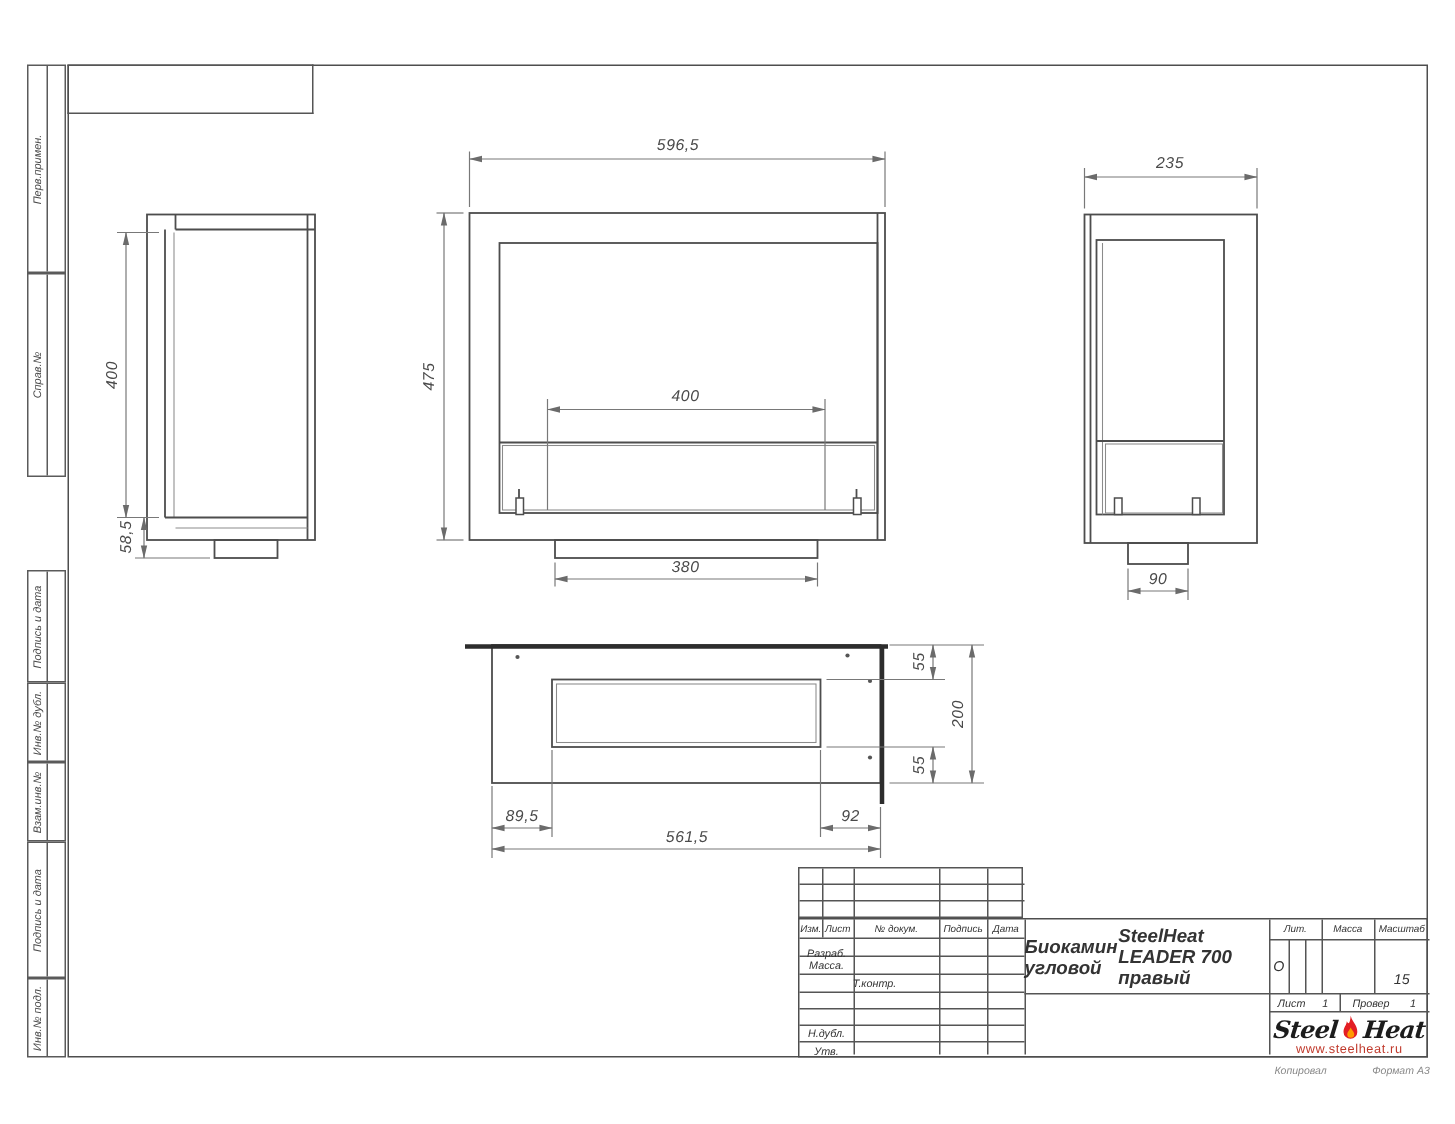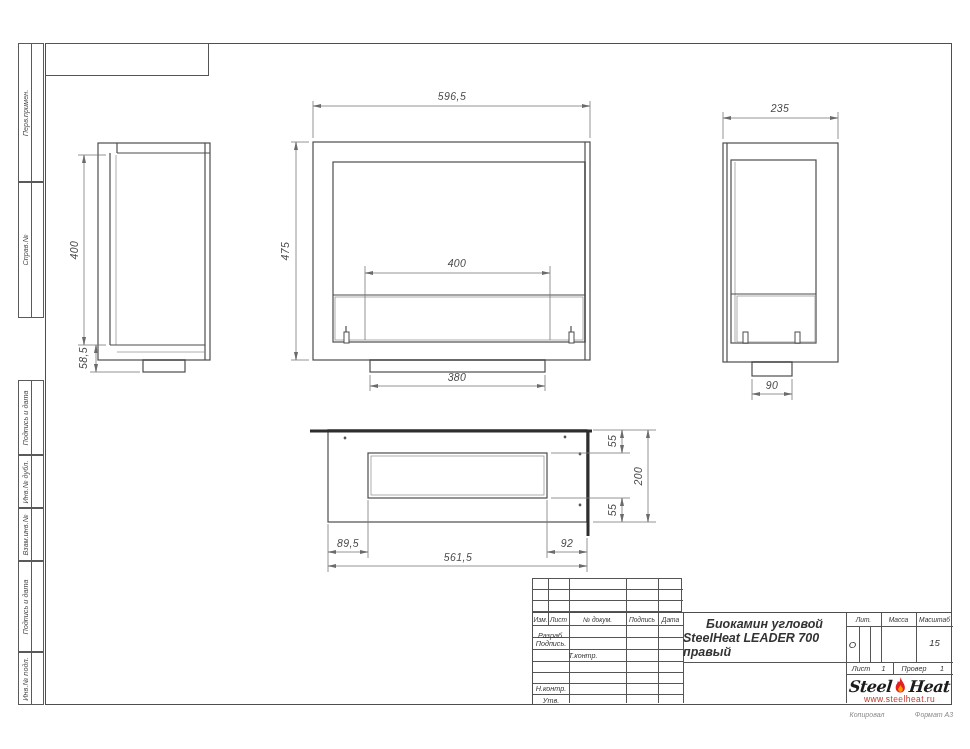--- a/index.html
+++ b/index.html
@@ -229,35 +229,35 @@
       <div class="vline" style="left:337px;top:13px;height:36px;"></div>
       <div class="vline" style="left:360px;top:49px;height:12px;"></div>
 
       <div class="cell ct f65" style="left:0;top:0;width:15px;height:12px;">Изм.</div>
       <div class="cell ct f65" style="left:15px;top:0;width:21px;height:12px;">Лист</div>
       <div class="cell ct f65" style="left:36px;top:0;width:57px;height:12px;">№ докум.</div>
       <div class="cell ct f65" style="left:93px;top:0;width:32px;height:12px;">Подпись</div>
       <div class="cell ct f65" style="left:125px;top:0;width:25px;height:12px;">Дата</div>
 
       <div class="cell ct f7" style="left:0;top:4px;width:36px;height:12px;margin-top:12px;">Разраб.</div>
-      <div class="cell ct f7" style="left:0;top:24px;width:36px;height:12px;">Подпись.</div>
+      <div class="cell ct f7" style="left:0;top:24px;width:36px;height:12px;">Масса.</div>
       <div class="cell ct f7" style="left:0;top:36px;width:36px;height:12px;margin-left:32px;">Т.контр.</div>
-      <div class="cell ct f7" style="left:0;top:70px;width:36px;height:11px;">Н.контр.</div>
+      <div class="cell ct f7" style="left:0;top:70px;width:36px;height:11px;">Н.дубл.</div>
       <div class="cell ct f7" style="left:0;top:81px;width:36px;height:12px;">Утв.</div>
 
-      <div class="cell" style="left:150px;top:0;width:163px;height:49px;display:flex;flex-direction:column;align-items:center;justify-content:center;">
+      <div class="cell" style="left:150px;top:0;width:163px;height:49px;display:flex;flex-direction:row;align-items:center;justify-content:center;">
         <div class="f12">Биокамин угловой</div>
         <div class="f12">SteelHeat LEADER 700 правый</div>
       </div>
 
       <div class="cell ct f65" style="left:313px;top:0;width:35px;height:13px;">Лит.</div>
       <div class="cell ct f65" style="left:348px;top:0;width:35px;height:13px;">Масса</div>
       <div class="cell ct f65" style="left:383px;top:0;width:37px;height:13px;">Масштаб</div>
       <div class="cell ct f9" style="left:313px;top:13px;width:13px;height:36px;">О</div>
-      <div class="cell ct f9" style="left:383px;top:11px;width:37px;height:36px;">15</div>
+      <div class="cell ct f9" style="left:383px;top:22px;width:37px;height:36px;">15</div>
 
       <div class="cell ct f7" style="left:313px;top:49px;width:30px;height:12px;">Лист</div>
       <div class="cell ct f7" style="left:343px;top:49px;width:15px;height:12px;">1</div>
       <div class="cell ct f7" style="left:362px;top:49px;width:38px;height:12px;">Провер</div>
       <div class="cell ct f7" style="left:400px;top:49px;width:18px;height:12px;">1</div>
 
       <div id="logo">
         <div class="logo-row">
           <span class="logo-word">Steel</span>
           <svg width="15" height="19" viewBox="0 0 20 26">

